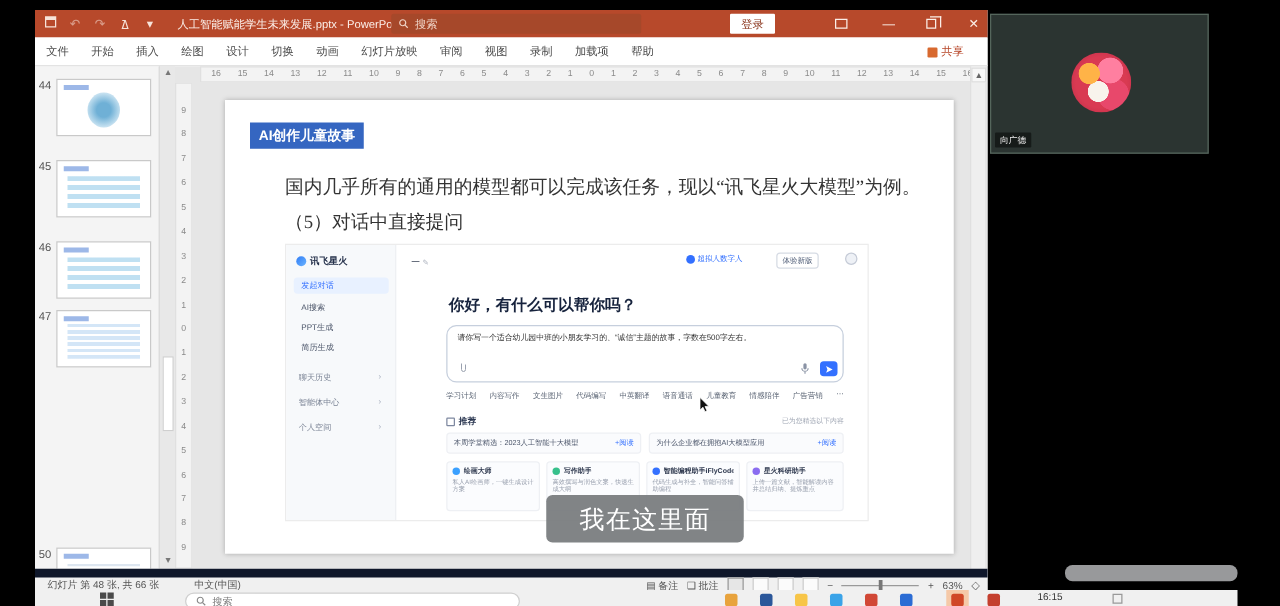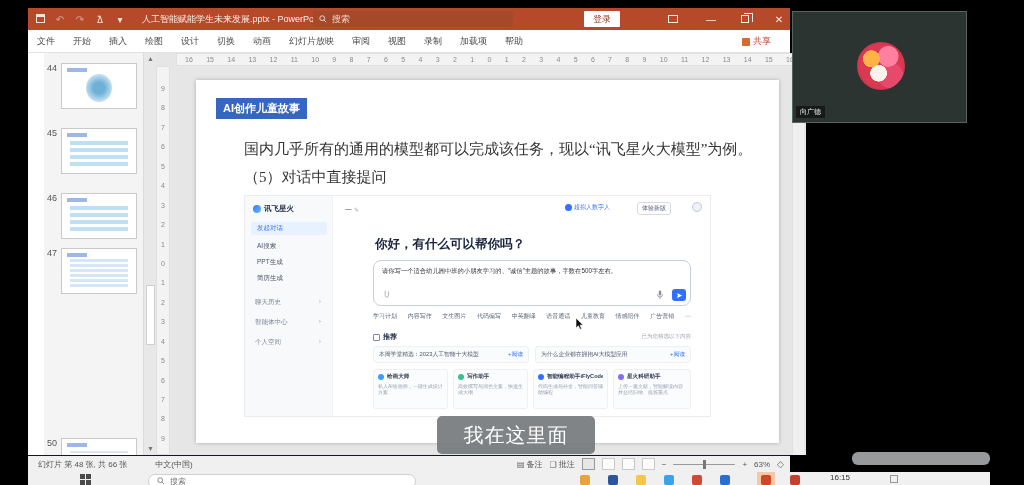--- a/index.html
+++ b/index.html
@@ -23,21 +23,21 @@
   .restore-glyph{width:8px;height:8px;border:1px solid #fbeee8;position:relative;}
   .restore-glyph::before{content:"";position:absolute;left:2px;top:-3px;width:8px;height:8px;border:1px solid #fbeee8;border-bottom:none;border-left:none;}
 
   
   #tabsrow{left:0;top:22px;width:762px;height:23px;background:#ffffff;display:flex;align-items:center;border-bottom:1px solid #e3e3e3;}
   .rtab{font-size:9px;color:#4a4a4a;padding:0 9px;white-space:nowrap;}
   #share-btn{left:714px;top:22px;height:23px;display:flex;align-items:center;gap:3px;color:#b7472a;font-size:9px;}
   .share-glyph{display:inline-block;width:8px;height:8px;background:#d8692f;border-radius:1px;}
 
   
-  #workspace{left:0;top:45px;width:762px;height:402px;background:#e6e6e6;margin-left:16px;}
+  #workspace{left:0;top:45px;width:762px;height:402px;background:#e6e6e6;}
 
   
   #thumbpanel{left:0;top:0;width:99px;height:402px;background:#f4f4f4;overflow:hidden;}
   .thumb-item{position:absolute;left:0;width:99px;height:58px;}
   .thumb-num{position:absolute;left:3px;top:2px;font-size:9px;color:#555;}
   .thumb-box{position:absolute;left:17px;top:2px;width:76px;height:46px;background:#fff;border:1px solid #c9c9c9;}
   .thumb-box::before{content:"";position:absolute;left:5px;top:4px;width:20px;height:4px;background:#9db8e8;}
   .thumb-box::after{content:"";position:absolute;left:8px;top:12px;right:8px;bottom:6px;}
   .v44 .thumb-box::after{left:24px;right:24px;top:10px;bottom:6px;border-radius:50%;background:radial-gradient(circle,#6fb0d6 30%,#c4e0f0 70%);}
   .v45 .thumb-box::after,.v46 .thumb-box::after{background:repeating-linear-gradient(180deg,#bfe0f2 0 4px,#fff 4px 7px);}
@@ -107,21 +107,21 @@
   #hl1{left:290px;width:156px;}
   .card{position:absolute;top:173px;width:75px;height:40px;background:#fbfcfe;border:1px solid #eef0f4;border-radius:3px;padding:3px 4px;}
   .card .crow{display:flex;align-items:center;gap:3px;}
   .cdot{width:6px;height:6px;border-radius:50%;}
   .c0 .cdot{background:#3aa0ff}.c1 .cdot{background:#37c08b}.c2 .cdot{background:#3370ff}.c3 .cdot{background:#8a6cf0}
   .card b{font-size:5.6px;color:#303a50;white-space:nowrap;overflow:hidden;}
   .card p{margin:2px 0 0 0;font-size:5px;color:#9aa1af;line-height:1.25;}
   .c0{left:128px}.c1{left:208px}.c2{left:288px}.c3{left:368px;width:78px;}
 
   
-  #statusbar{left:0;top:447px;width:762px;height:17px;background:#f0f0f0;border-top:1px solid #0f172a;display:flex;align-items:center;font-size:8px;color:#555;}
+  #statusbar{left:0;top:447px;width:762px;height:17px;background:#f0f0f0;border-top:7px solid #0f172a;display:flex;font-size:8px;color:#555;}
   #status-left{margin-left:10px;white-space:nowrap;}
   #status-lang{margin-left:28px;}
   #status-right{position:absolute;right:6px;display:flex;align-items:center;gap:7px;}
   .sb-icon{font-size:8px;color:#555;display:flex;align-items:center;gap:2px;}
   .viewbtn{width:13px;height:12px;border:1px solid #c9c9c9;background:#fbfbfb;display:inline-block;}
   .viewbtn.on{border-color:#9a9a9a;background:#e6e6e6;}
   #zoom-track{width:62px;height:1px;background:#9a9a9a;position:relative;display:inline-block;}
   #zoom-thumb{position:absolute;left:30px;top:-4px;width:3px;height:9px;background:#777;}
   .fit-glyph{font-size:9px;color:#666;}
 
@@ -139,21 +139,21 @@
   #webcam{left:792px;top:11px;width:175px;height:112px;background:#2b3431;border:1px solid #55665c;}
   #wc-avatar{left:64px;top:30px;width:48px;height:48px;border-radius:50%;
     background:radial-gradient(circle at 30% 35%,#ffb347 0 18%,transparent 19%),
                radial-gradient(circle at 65% 30%,#ff7fa0 0 22%,transparent 23%),
                radial-gradient(circle at 45% 65%,#f8f3ec 0 20%,transparent 21%),
                radial-gradient(circle at 70% 70%,#e8486b 0 26%,transparent 27%),
                radial-gradient(circle,#d93a52 0 60%,#b82844 100%);}
   #wc-name{left:3px;top:94px;background:rgba(10,14,12,.65);color:#eee;font-size:7px;padding:1px 4px;border-radius:1px;}
 
   
-  #subtitle{left:437px;top:416px;width:158px;height:38px;background:rgba(118,121,124,.92);border-radius:5px;color:#fff;font-size:20px;display:flex;align-items:center;justify-content:center;letter-spacing:1px;}
+  #subtitle{left:437px;top:396px;width:158px;height:38px;background:rgba(118,121,124,.92);border-radius:5px;color:#fff;font-size:20px;display:flex;align-items:center;justify-content:center;letter-spacing:1px;}
   #gray-pill{left:852px;top:452px;width:138px;height:13px;background:#98999b;border-radius:6px;}
 </style>
 </head>
 <body>
 
 <div id="stage">
 
   <div id="ppt" class="abs">
 
     <div id="titlebar" class="abs">

